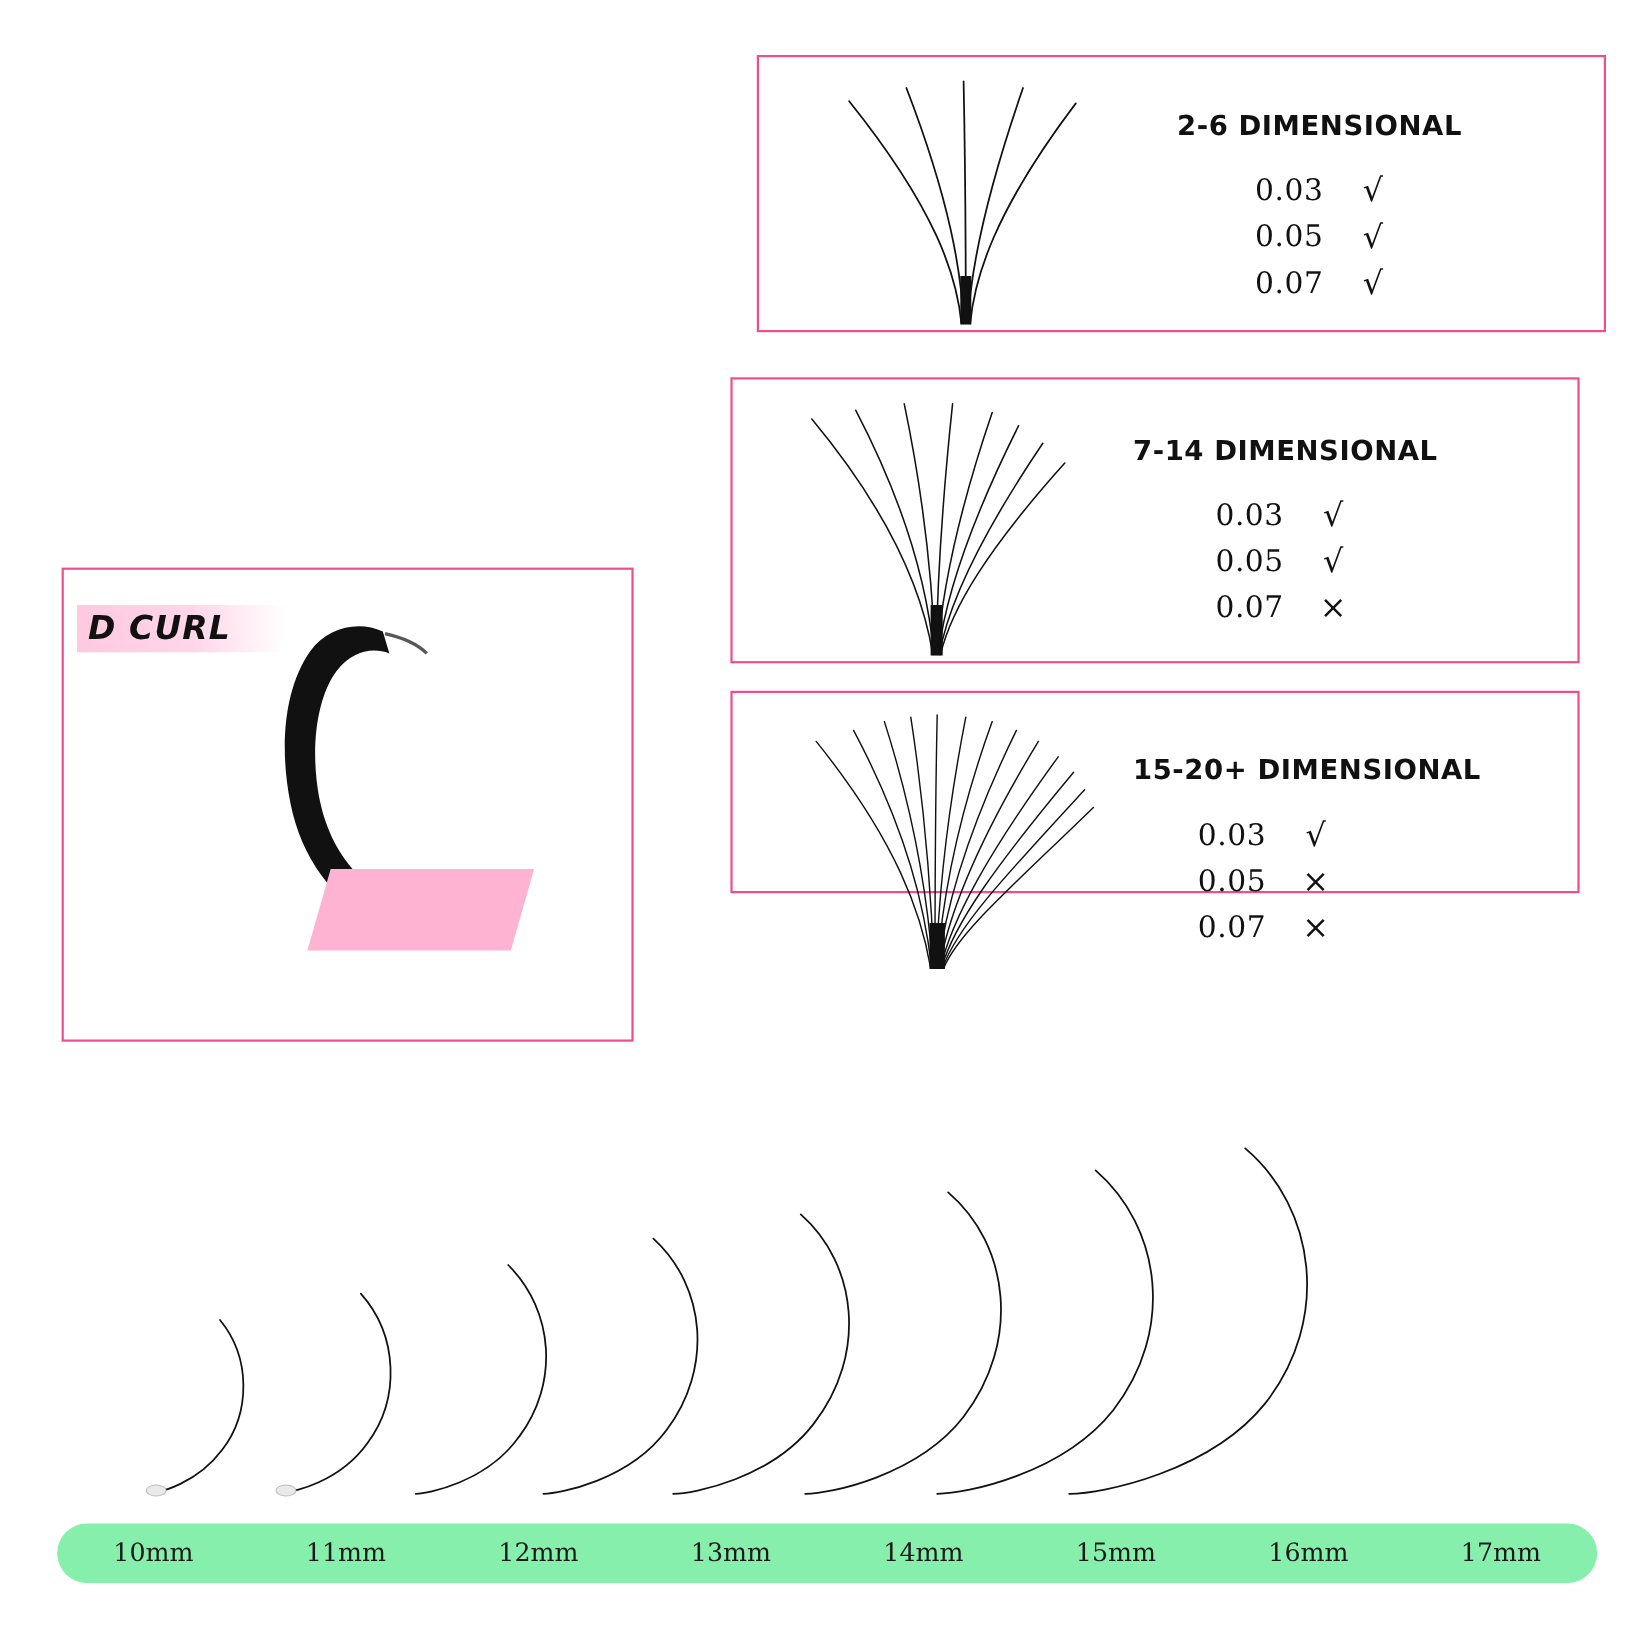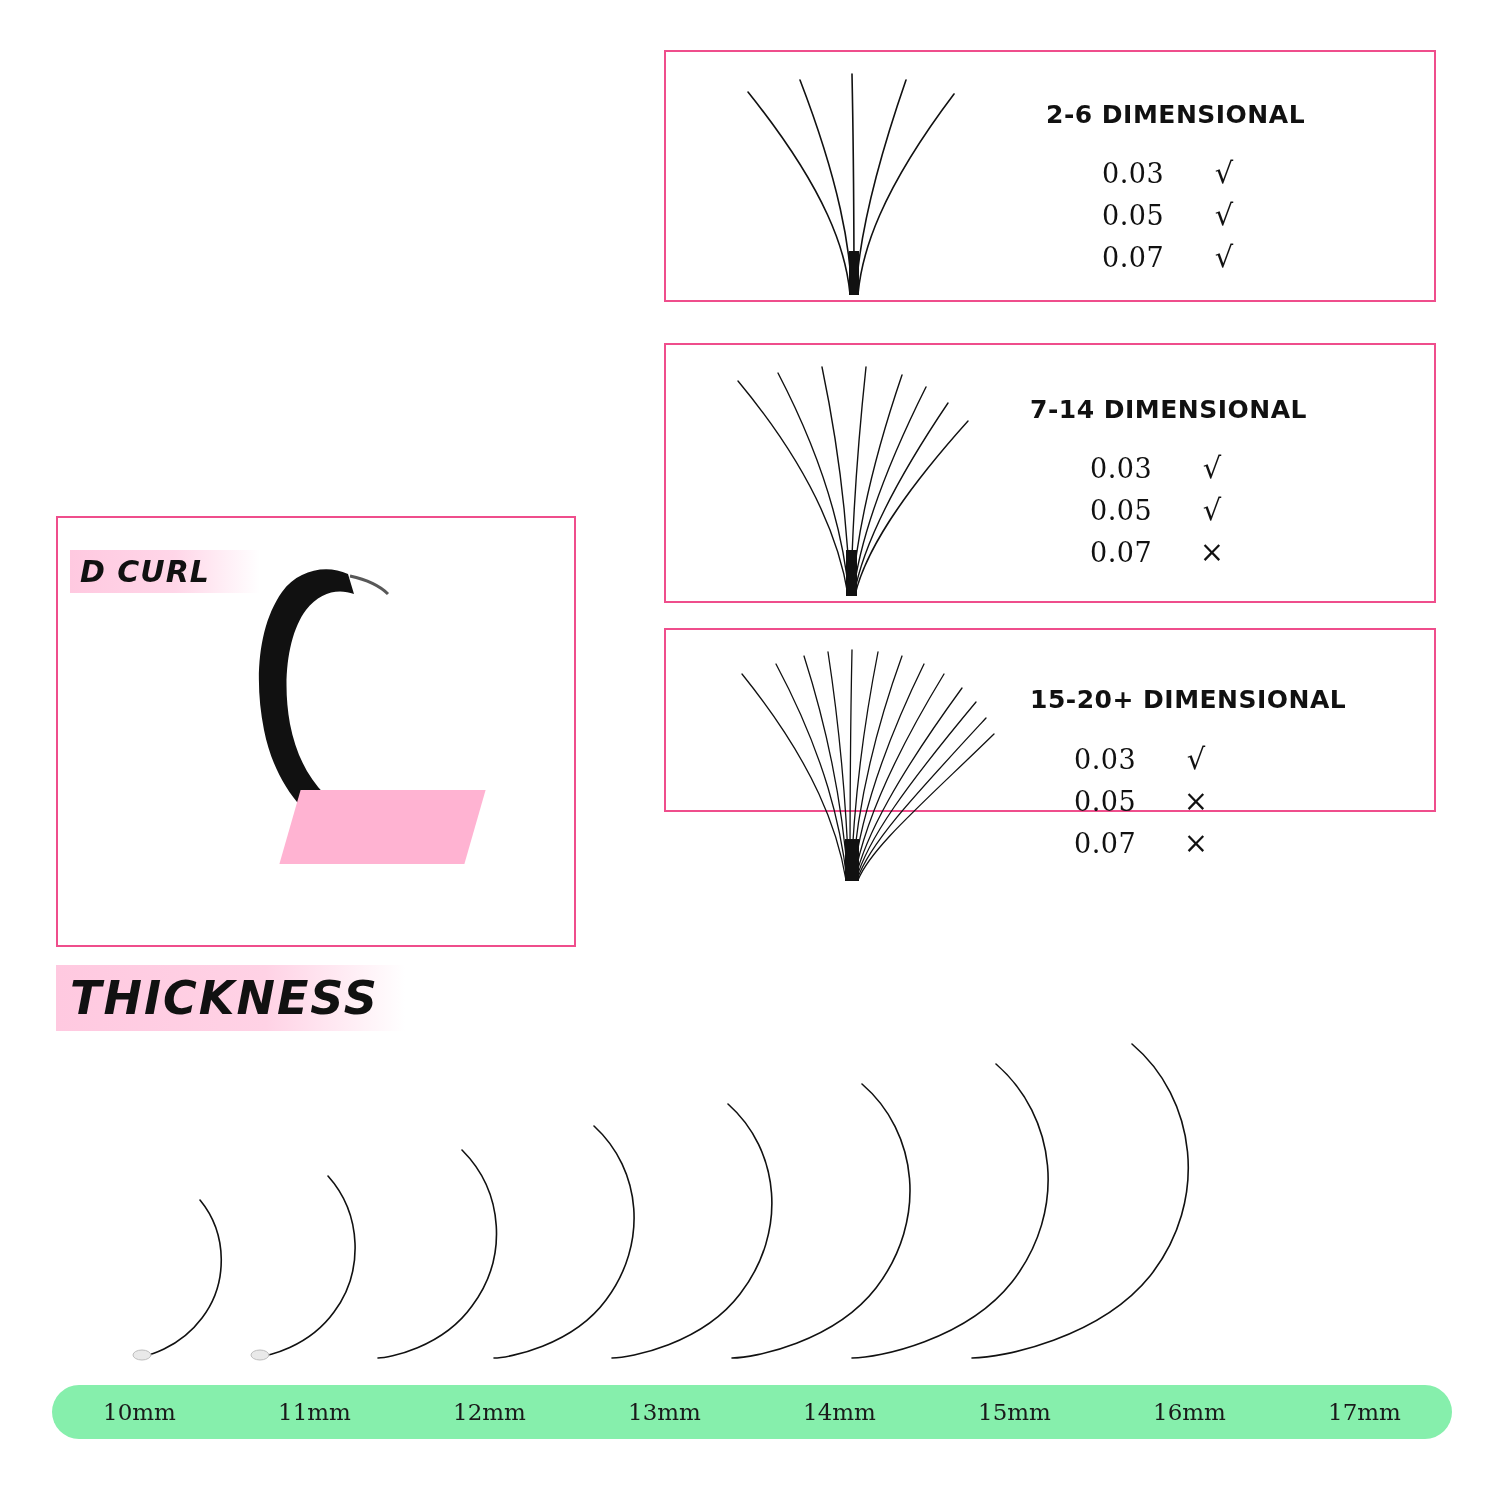--- a/index.html
+++ b/index.html
@@ -61,21 +61,21 @@
     font-size: 27px;
     color: #111111;
   }
   .spec-row {
     display: flex;
     align-items: center;
     height: 42px;
   }
   .spec-val {
     width: 92px;
-    text-align: left;
+    text-align: center;
     letter-spacing: 0.5px;
   }
   .spec-mark {
     width: 60px;
     text-align: center;
     font-size: 29px;
   }
 
   
   .thickness-label {
@@ -124,21 +124,21 @@
       <svg width="516" height="368" viewBox="0 0 516 368">
         <path d="M290 56 C 268 46 240 52 224 74 C 200 108 196 162 206 212 C 216 262 244 300 286 322 L 350 338 L 352 316 L 300 300 C 262 282 240 248 232 206 C 224 162 230 116 248 92 C 262 74 280 70 296 76 Z" fill="#111111"></path>
         <path d="M292 58 C 310 62 322 68 330 76" stroke="#111111" stroke-width="3" fill="none" opacity="0.7"></path>
       </svg>
     </div>
     <div class="curl-label" style="left:12px; top:32px; width:190px;">
       <span>D CURL</span>
     </div>
   </div>
 
-  <div class="box" style="left:664px; top:50px; width:772px; height:252px;">
+  <div class="box" style="left:688px; top:50px; width:772px; height:252px;">
     <svg width="330" height="248" viewBox="0 0 330 248" style="position:absolute; left:12px; top:0;">
       <g stroke="#111111" fill="none" stroke-linecap="round">
         <path d="M172 242 C 168 200 150 140 70 40" stroke-width="1.6"></path>
         <path d="M174 242 C 172 196 162 132 122 28" stroke-width="1.6"></path>
         <path d="M176 242 C 176 190 176 120 174 22" stroke-width="1.6"></path>
         <path d="M178 242 C 180 196 192 132 228 28" stroke-width="1.6"></path>
         <path d="M180 242 C 184 200 202 140 276 42" stroke-width="1.6"></path>
         <path d="M172 242 L 180 242 L 180 200 L 172 200 Z" stroke-width="2" fill="#111111"></path>
       </g>
     </svg>
@@ -219,23 +219,20 @@
         <span class="spec-val">0.05</span>
         <span class="spec-mark">×</span>
       </div>
       <div class="spec-row">
         <span class="spec-val">0.07</span>
         <span class="spec-mark">×</span>
       </div>
     </div>
   </div>
 
-  <div class="thickness-label">
-    <span>THICKNESS</span>
-  </div>
 
   <div class="lash-wrap" style="left:52px; top:1000px; width:1400px; height:370px;">
     <svg width="1400" height="370" viewBox="0 0 1400 370">
       <g stroke="#111111" fill="none" stroke-linecap="round">
 
         <path d="M92 356 C 92 356 126 350 150 318 C 176 284 176 234 148 200" stroke-width="1.6"></path>
         <ellipse cx="90" cy="355" rx="9" ry="5" fill="#e9e9e9" stroke="#bdbdbd" stroke-width="1"></ellipse>
 
         <path d="M210 356 C 214 356 256 348 282 312 C 312 272 310 214 276 176" stroke-width="1.6"></path>
         <ellipse cx="208" cy="355" rx="9" ry="5" fill="#e9e9e9" stroke="#bdbdbd" stroke-width="1"></ellipse>

